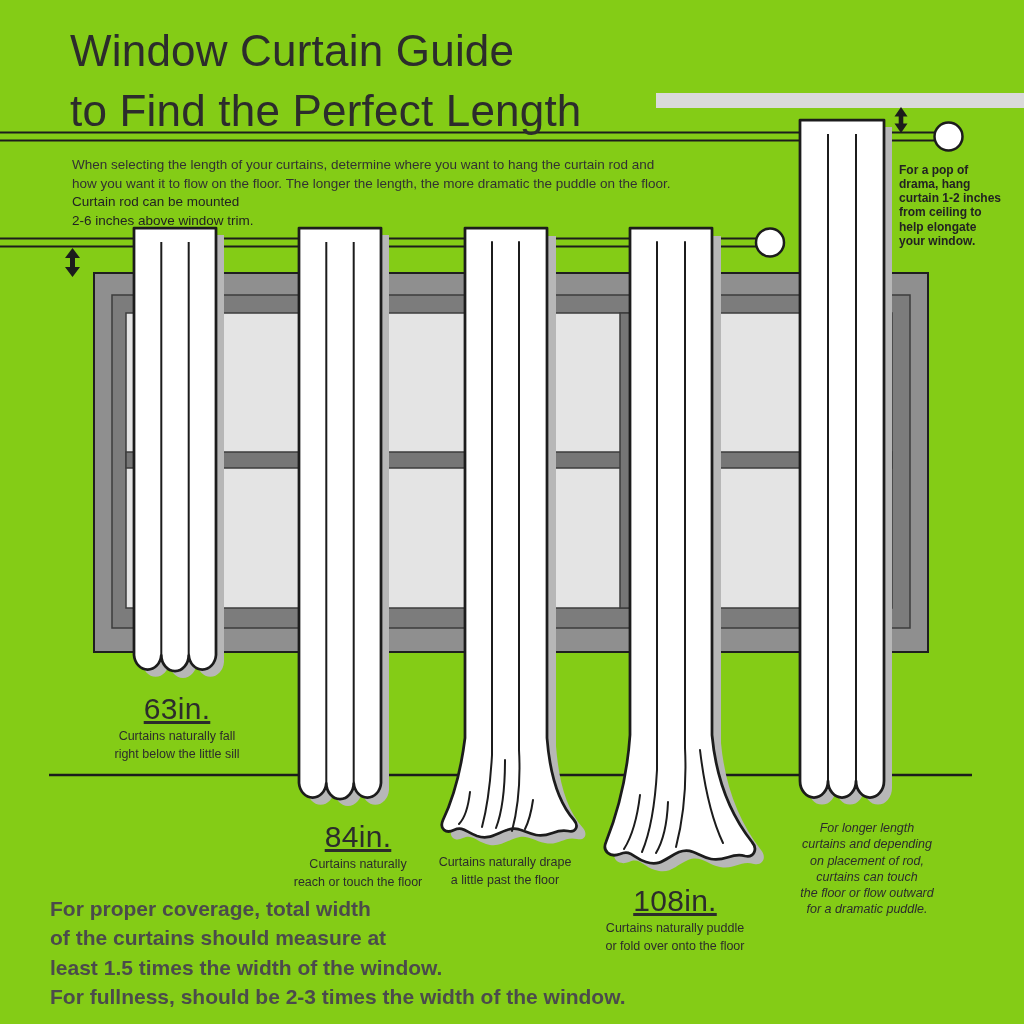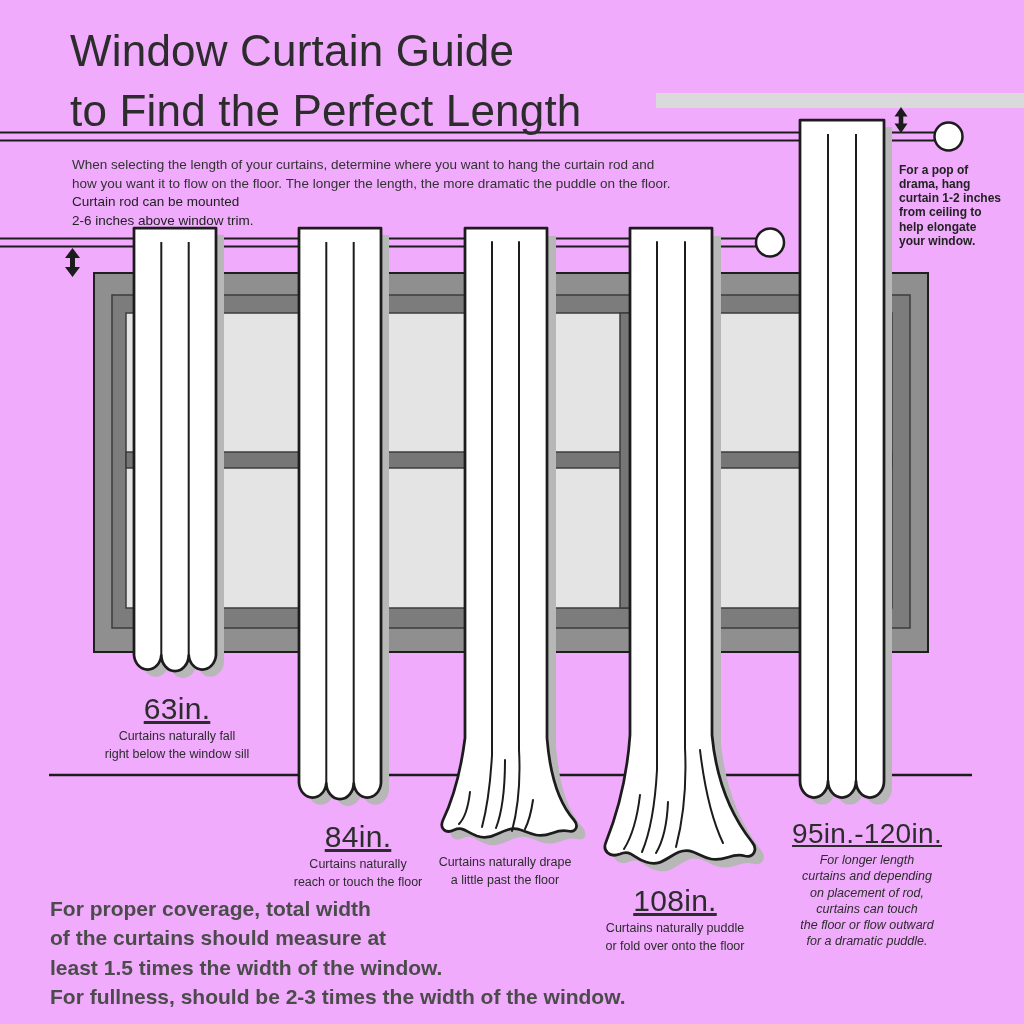--- a/index.html
+++ b/index.html
@@ -1,16 +1,16 @@
 <!DOCTYPE html>
 <html><head>
 <meta charset="utf-8">
 <style>
   html,body{margin:0;padding:0;background:#ffffff;}
-  #stage{position:relative;width:1024px;height:1024px;background:#f0abfc;overflow:hidden;
+  #stage{position:relative;width:1024px;height:1024px;background:#84cc16;overflow:hidden;
          font-family:"Liberation Sans", sans-serif;color:#2e2e2e;}
   #scene{position:absolute;left:0;top:0;}
   .txt{position:absolute;white-space:pre-line;}
   .title{left:70px;top:21px;font-size:44px;line-height:60px;font-weight:400;color:#2c2c2c;letter-spacing:.2px;}
   .intro{left:72px;top:155px;font-size:13.5px;line-height:1.42;color:#323232;}
   .rodnote{left:72px;top:192px;font-size:13.5px;line-height:1.42;font-weight:normal;color:#222;}
   .ceilnote{left:899px;top:163px;width:122px;font-size:12px;line-height:1.18;font-weight:bold;color:#222;}
   .label{position:absolute;text-align:center;}
   .label .size{font-size:30px;color:#2c2c2c;letter-spacing:.3px;text-decoration:underline;}
   .label .desc{font-size:12.5px;line-height:1.42;color:#2c2c2c;white-space:pre-line;margin-top:2px;}
@@ -105,38 +105,37 @@
   <div class="txt ceilnote">For a pop of
 drama, hang
 curtain 1-2 inches
 from ceiling to
 help elongate
 your window.</div>
 
   <div class="label label-c1">
     <div class="size">63in.</div>
     <div class="desc">Curtains naturally fall
-right below the window sill</div>
+right below the little sill</div>
   </div>
   <div class="label label-c2">
     <div class="size">84in.</div>
     <div class="desc">Curtains naturally
 reach or touch the floor</div>
   </div>
   <div class="label label-c3">
     <div class="desc">Curtains naturally drape
 a little past the floor</div>
   </div>
   <div class="label label-c4">
     <div class="size">108in.</div>
     <div class="desc">Curtains naturally puddle
 or fold over onto the floor</div>
   </div>
   <div class="label label-c5">
-    <div class="size">95in.-120in.</div>
     <div class="desc">For longer length
 curtains and depending
 on placement of rod,
 curtains can touch
 the floor or flow outward
 for a dramatic puddle.</div>
   </div>
 
   <div class="txt bottomnote">For proper coverage, total width
 of the curtains should measure at

